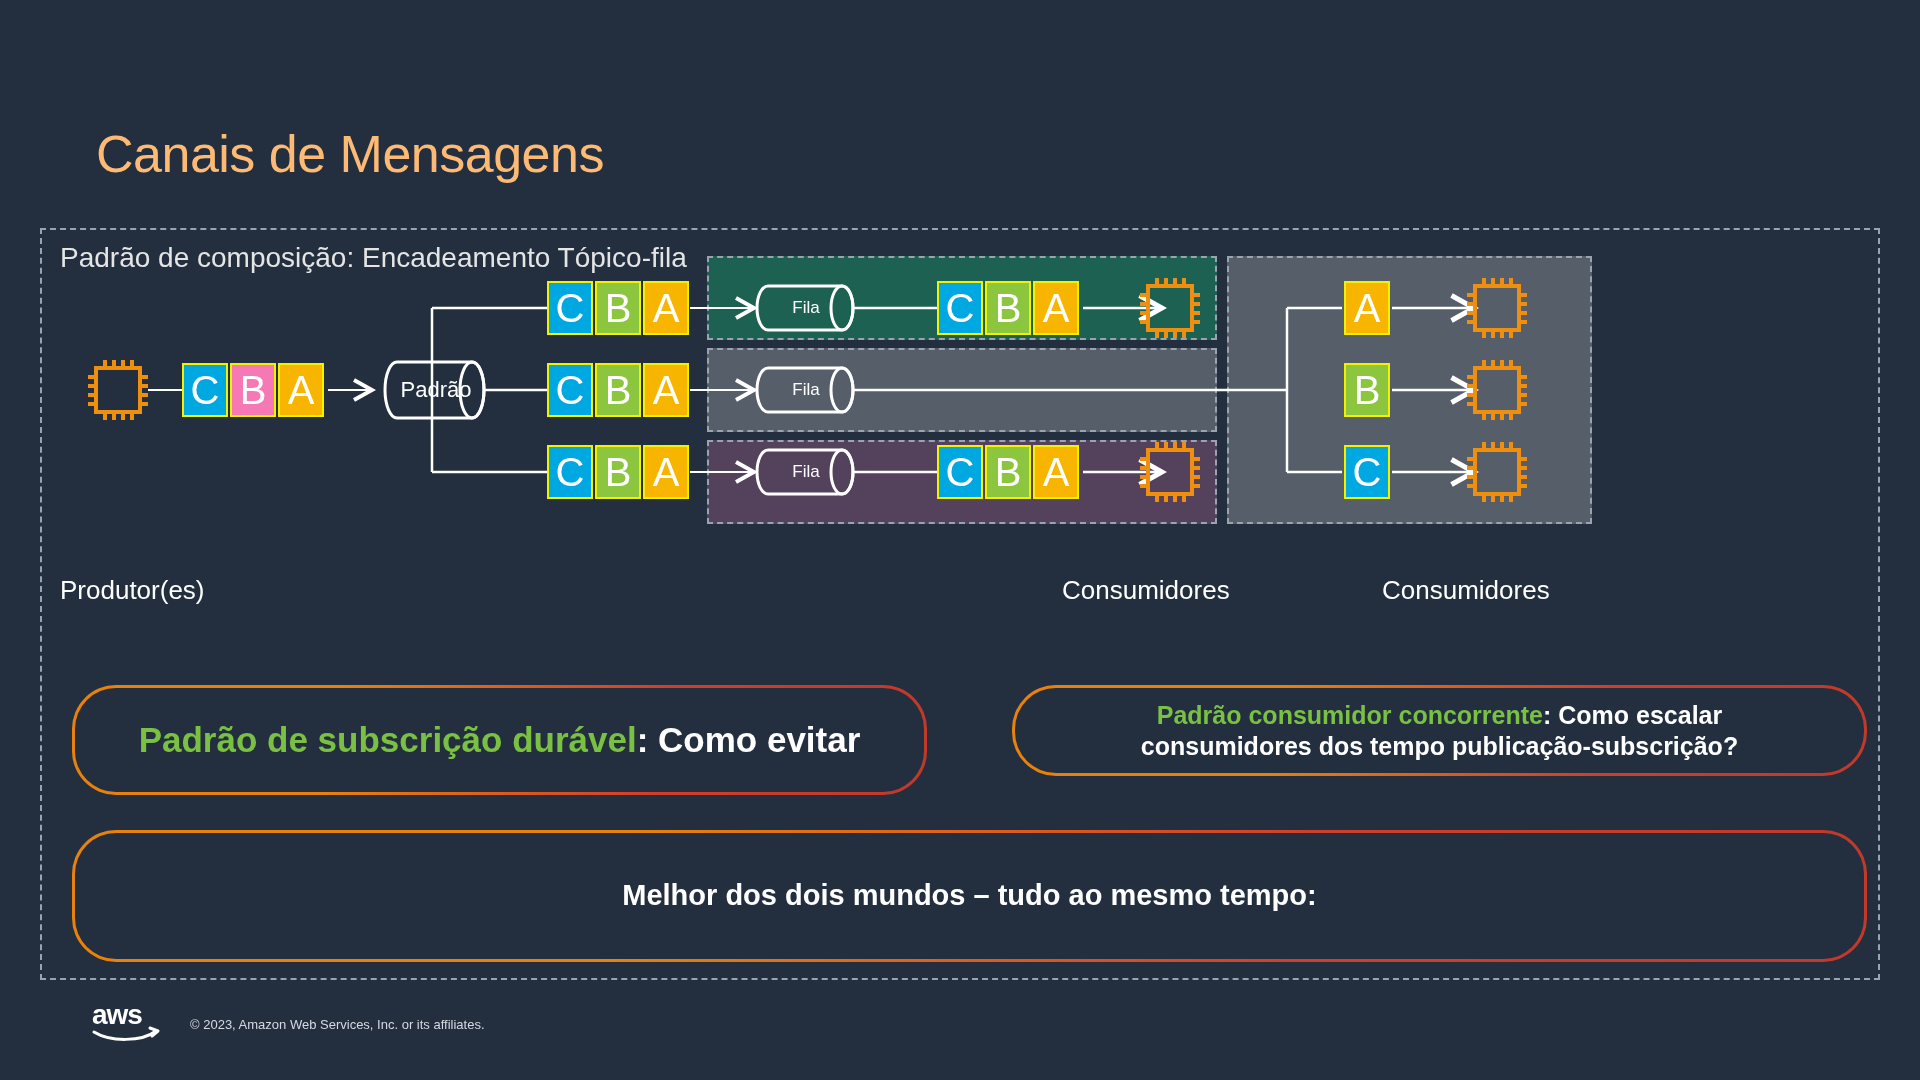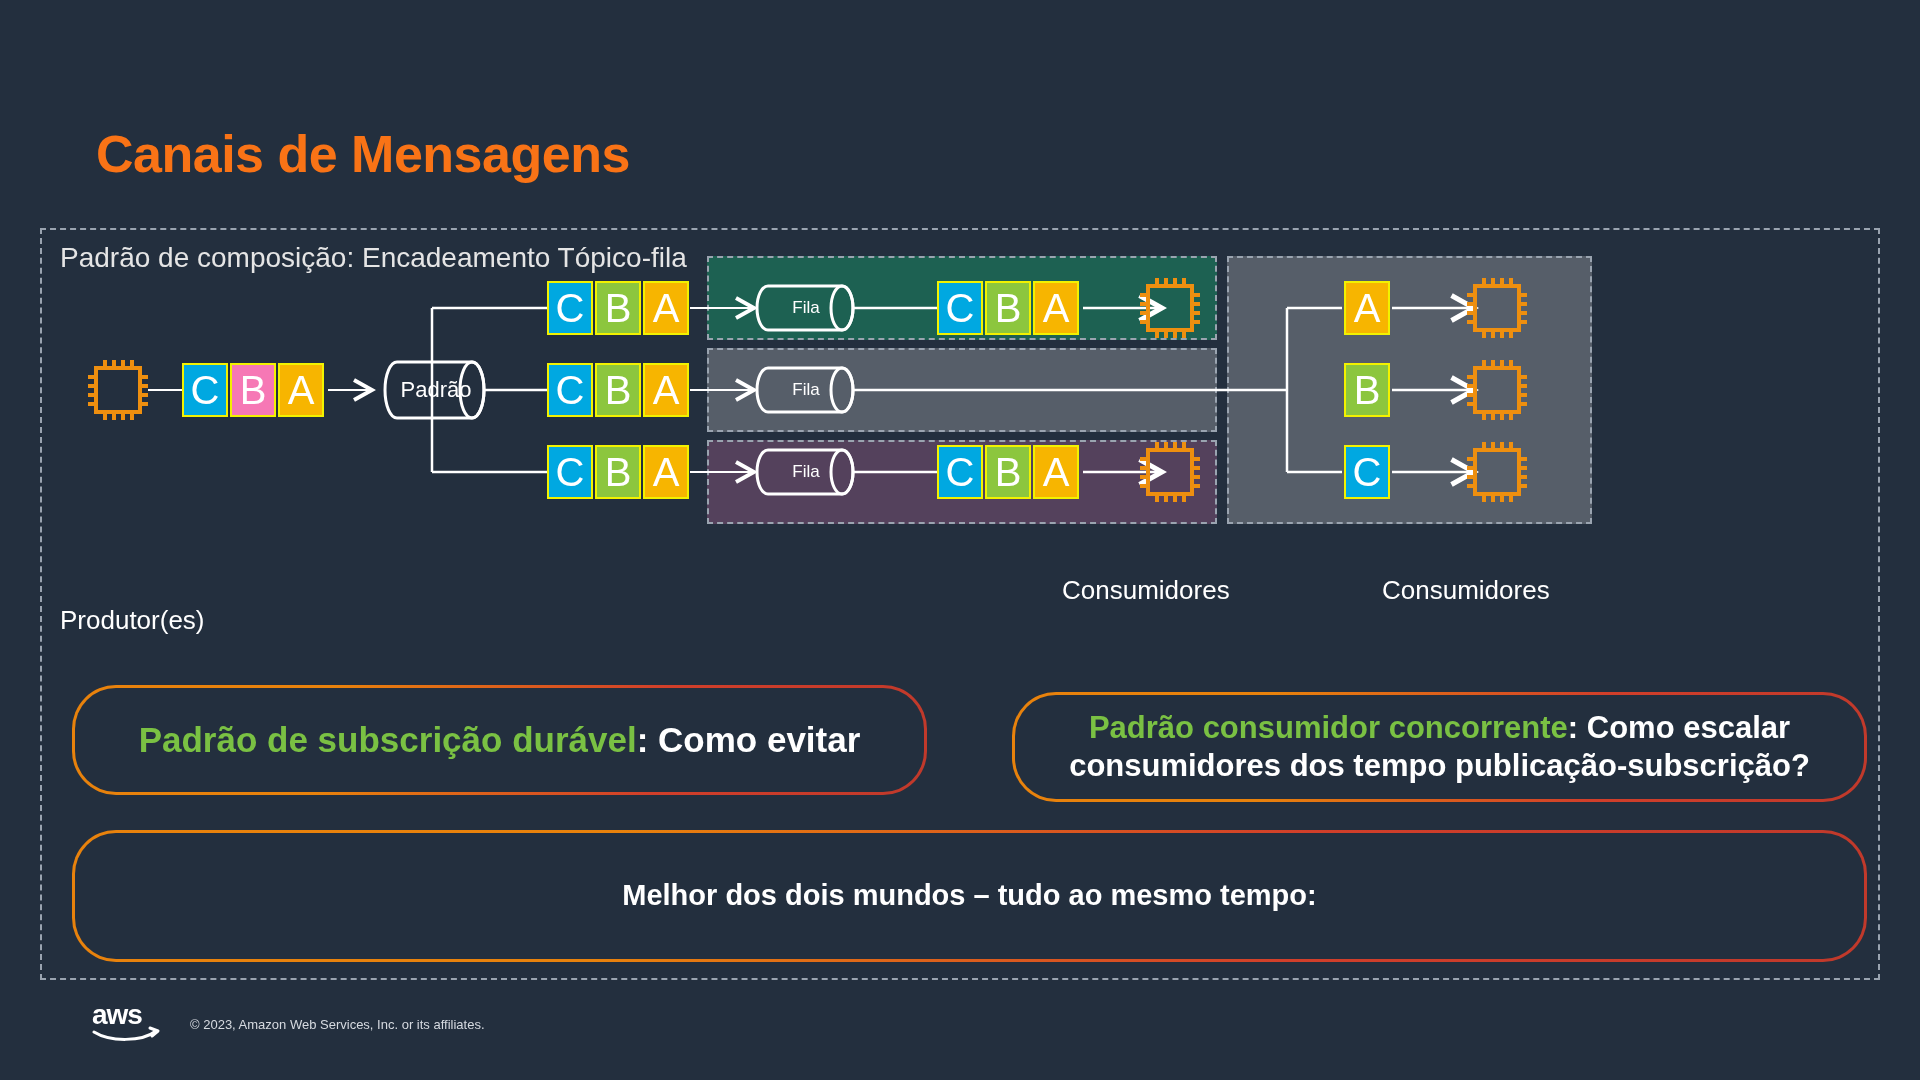--- a/index.html
+++ b/index.html
@@ -7,21 +7,21 @@
     width: 1920px; height: 1080px;
     background: #232f3e;
     font-family: "Liberation Sans", sans-serif;
     overflow: hidden;
   }
   .slide { position: relative; width: 1920px; height: 1080px; background: #232f3e; }
 
   
   .title {
     position: absolute; left: 96px; top: 128px;
-    font-size: 52px; font-weight: bold; color: #f97316;
+    font-size: 52px; font-weight: normal; color: #fdba74;
     letter-spacing: -0.5px; line-height: 1;
   }
 
   
   .outer-box {
     position: absolute; left: 40px; top: 228px;
     width: 1840px; height: 752px;
     border: 2px dashed #9aa4b0;
   }
   .subtitle {
@@ -75,21 +75,21 @@
     border-radius: 44px;
     display: flex; flex-direction: column;
     align-items: center; justify-content: center;
     text-align: center;
     color: #ffffff; font-weight: bold;
     line-height: 1.22;
     background: #232f3e;
   }
   .callout .hl { color: #7ac143; }
   .callout-1 { left: 72px;  top: 685px; width: 855px;  height: 110px; font-size: 35px; }
-  .callout-2 { left: 1012px; top: 685px; width: 855px; height: 110px; font-size: 31px; margin-top: 7px; }
+  .callout-2 { left: 1012px; top: 685px; width: 855px; height: 91px; font-size: 25px; }
   .callout-3 { left: 72px;  top: 830px; width: 1795px; height: 132px; font-size: 29px; }
 
   
   .grad-border {
     border-color: transparent;
     background-image:
       linear-gradient(#232f3e, #232f3e),
       linear-gradient(100deg, #e8820c 0%, #e8820c 30%, #d13f2a 68%, #c0392b 100%);
     background-origin: border-box;
     background-clip: padding-box, border-box;
@@ -243,21 +243,21 @@
 
       <div class="msg msg-c" style="left:895px; top:215px;">C</div>
       <div class="msg msg-b" style="left:943px; top:215px;">B</div>
       <div class="msg msg-a" style="left:991px; top:215px;">A</div>
 
       <div class="msg msg-a" style="left:1302px; top:51px;">A</div>
       <div class="msg msg-b" style="left:1302px; top:133px;">B</div>
       <div class="msg msg-c" style="left:1302px; top:215px;">C</div>
     </div>
 
-    <div class="axis-label" style="left:18px; top:345px;margin-top:30px;">Produtor(es)</div>
+    <div class="axis-label" style="left:18px; top:345px;">Produtor(es)</div>
     <div class="axis-label" style="left:1020px; top:345px;">Consumidores</div>
     <div class="axis-label" style="left:1340px; top:345px;">Consumidores</div>
   </div>
 
   <div class="callout callout-1 grad-border">
     <div>
       <span class="hl">Padrão de subscrição durável</span><span>: Como evitar</span>
     </div>
   </div>
 

